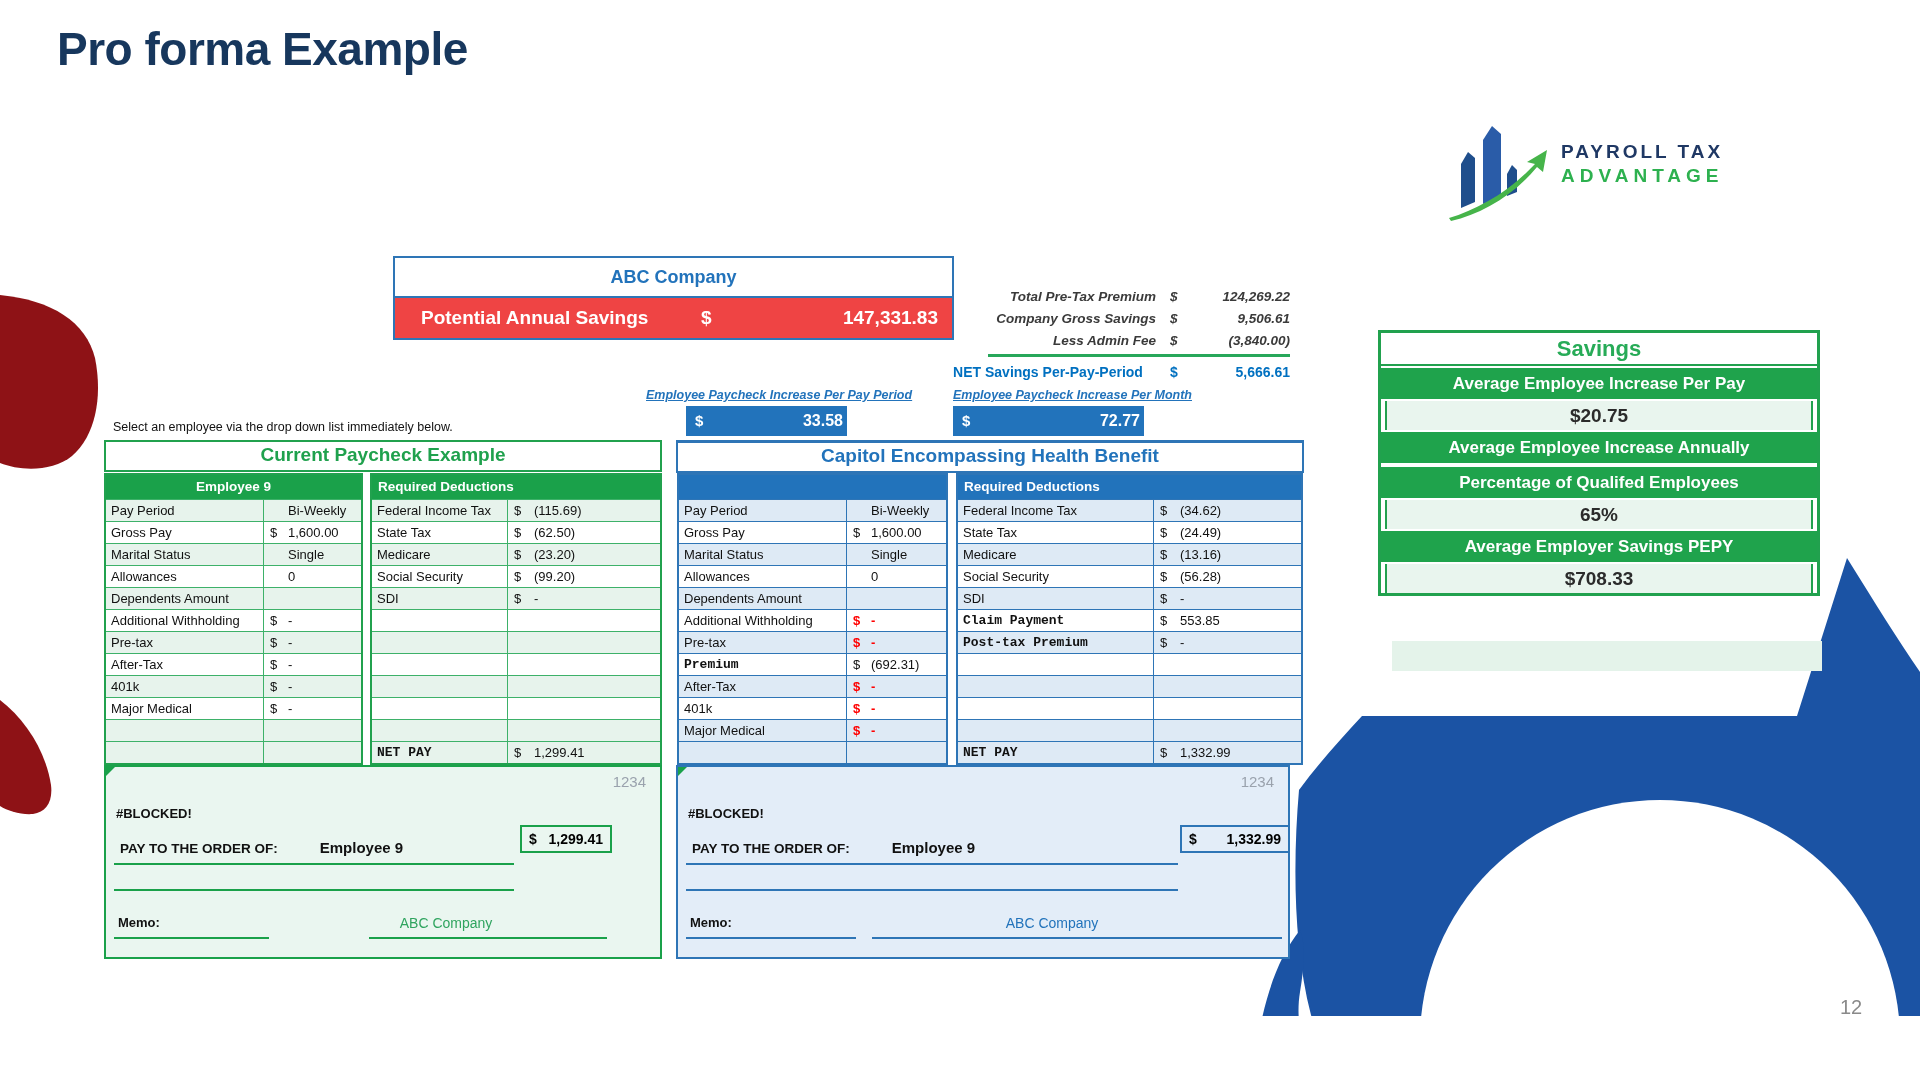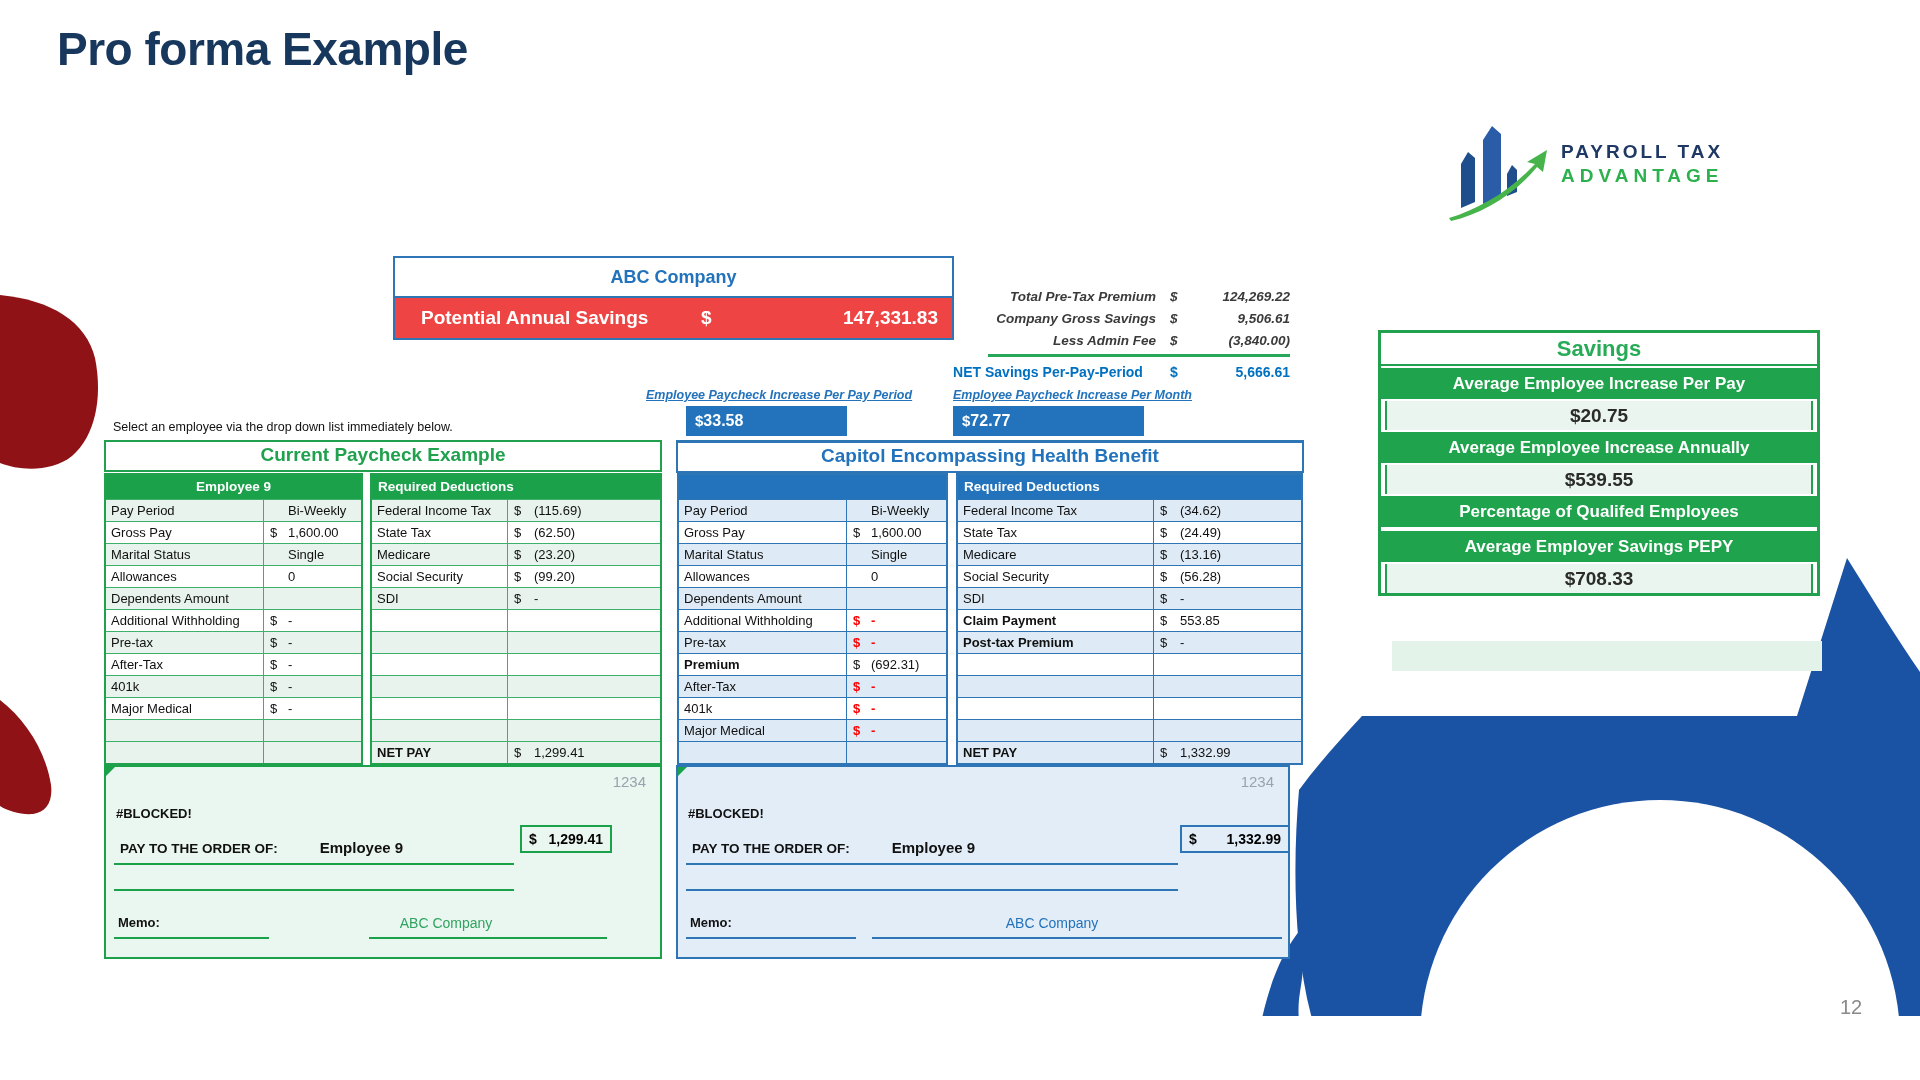--- a/index.html
+++ b/index.html
@@ -33,42 +33,42 @@
   #totals #totals-rule{height:3px;background:#27a75a;margin:2px 0 3px 48px;}
   #totals .net{display:flex;height:24px;line-height:24px;color:#0070c0;font-weight:700;font-size:14px;}
   #totals .net .lab{flex:1;text-align:center;padding-right:14px;}
   #totals .net .cur{flex:0 0 20px;}
   #totals .net .val{flex:0 0 100px;text-align:right;}
 
   
   .inc-label{position:absolute;z-index:1;font-size:12.5px;font-style:italic;font-weight:700;color:#2273bb;text-decoration:underline;text-align:center;white-space:nowrap;}
   .inc-box{position:absolute;z-index:1;background:#2273bb;color:#fff;display:flex;height:30px;line-height:30px;font-weight:700;}
   .inc-box .cur{padding-left:9px;font-size:15px;}
-  .inc-box .val{flex:1;padding-right:4px;font-size:16px;}
+  .inc-box .val{flex:1;text-align:right;padding-right:4px;font-size:16px;}
   #inc-label-0{left:646px;top:388px;width:235px;}
   #inc-box-0{left:686px;top:406px;width:161px;}
   #inc-label-1{left:953px;top:388px;width:212px;}
   #inc-box-1{left:953px;top:406px;width:191px;}
 
   #select-hint{position:absolute;left:113px;top:420px;z-index:1;font-size:12.5px;color:#111;}
 
   
   .ttl{position:absolute;z-index:1;height:28px;line-height:26px;text-align:center;font-weight:700;font-size:19px;background:#fff;}
   #cur-title{left:104px;top:440px;width:554px;border:2px solid #21a14e;color:#1fa14d;}
   #ben-title{left:676px;top:440px;width:624px;border:2px solid #2e75b6;border-top-width:3px;color:#2273bb;}
 
   .tbl{position:absolute;z-index:1;top:473px;background:#fff;border:2px solid;}
   .tbl .thead{height:24px;line-height:24px;color:#fff;font-weight:700;font-size:13.5px;position:relative;}
   .tbl.center-hd .thead{text-align:center;}
   .tbl .thead.lpad{padding-left:6px;text-align:left;}
   .trow{display:grid;height:21px;line-height:21px;font-size:13px;color:#111;border-top:1px solid;}
   .tl{padding-left:5px;border-right:1px solid;overflow:hidden;white-space:nowrap;}
   .tc{padding-left:6px;}
   .tv{text-align:left;padding-right:6px;}
-  .bold{font-weight:700;}
+  .bold{font-weight:700;font-family:Liberation Mono, monospace;}
   .red{color:#f00;font-weight:700;}
 
   .gt{border-color:#21a14e;}
   .gt .thead{background:#1aa14a;}
   .gt .trow{border-color:#3db169;}
   .gt .tl{border-color:#3db169;}
   .gt .trow.pale{background:#e7f3ec;}
   .bt{border-color:#2e75b6;}
   .bt .thead{background:#2273bb;}
   .bt .trow{border-color:#2e75b6;}
@@ -495,22 +495,22 @@
     <div class="memoline"></div>
     <div class="sig">ABC Company</div>
     <div class="sigline"></div>
   </div>
 
   <div id="savings">
     <div class="shd">Savings</div>
     <div class="slab">Average Employee Increase Per Pay</div>
     <div class="sval">$20.75</div>
     <div class="slab">Average Employee Increase Annually</div>
-    <div class="sval">$539.55</div>
     <div class="slab">Percentage of Qualifed Employees</div>
+    <div class="sval">65%</div>
     <div class="slab">Average Employer Savings PEPY</div>
     <div class="sval">$708.33</div>
   </div>
   <div id="savings-strip"></div>
 
   <div id="page-number">12</div>
 
 </div>
 
 </body></html>

